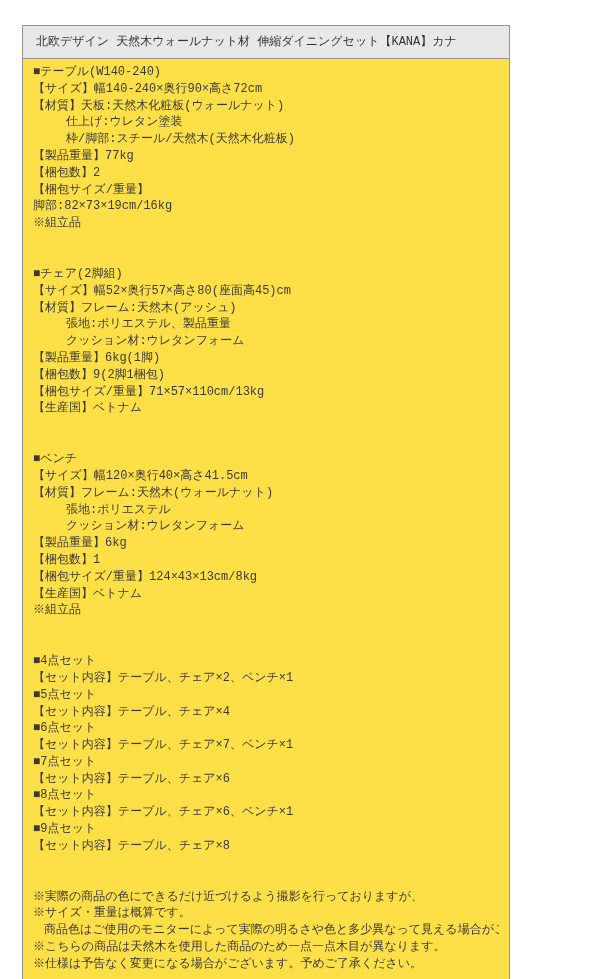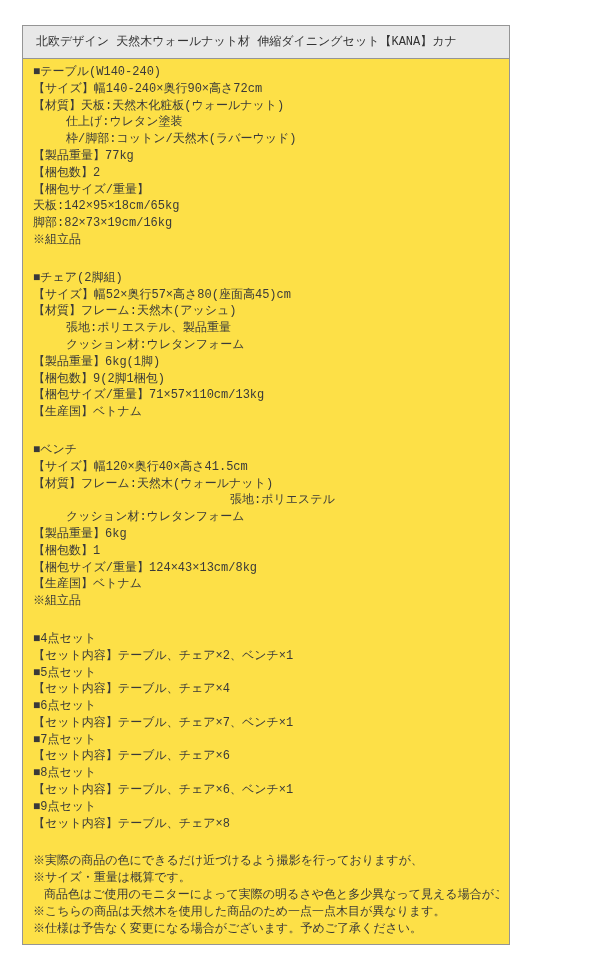--- a/index.html
+++ b/index.html
@@ -35,65 +35,64 @@
     white-space: nowrap;
     overflow: hidden;
   }
   .spec-body {
     padding: 5px 10px 7px 10px;
     font-size: 12px;
     line-height: 16.8px;
     color: var(--text, #3a3a3a);
   }
   .section + .section {
-    margin-top: 21px;
+    margin-top: 34px;
   }
   .line {
     white-space: nowrap;
     overflow: hidden;
     min-height: 16.8px;
   }
 </style>
 </head>
 <body>
 
 <div class="spec-box">
   <div class="spec-header">
     <span>北欧デザイン 天然木ウォールナット材 伸縮ダイニングセット【KANA】カナ</span>
   </div>
   <div class="spec-body">
       <div class="section">
         <div class="line">■テーブル(W140-240)</div>
         <div class="line">【サイズ】幅140-240×奥行90×高さ72cm</div>
         <div class="line">【材質】天板:天然木化粧板(ウォールナット)</div>
         <div class="line" style="padding-left: 33px;">仕上げ:ウレタン塗装</div>
-        <div class="line" style="padding-left: 33px;">枠/脚部:コットン/天然木(ラバーウッド)</div>
+        <div class="line" style="padding-left: 33px;">枠/脚部:スチール/天然木(天然木化粧板)</div>
         <div class="line">【製品重量】77kg</div>
         <div class="line">【梱包数】2</div>
         <div class="line">【梱包サイズ/重量】</div>
-        <div class="line">天板:142×95×18cm/65kg</div>
         <div class="line">脚部:82×73×19cm/16kg</div>
         <div class="line">※組立品</div>
       </div>
       <div class="section">
         <div class="line">■チェア(2脚組)</div>
         <div class="line">【サイズ】幅52×奥行57×高さ80(座面高45)cm</div>
         <div class="line">【材質】フレーム:天然木(アッシュ)</div>
         <div class="line" style="padding-left: 33px;">張地:ポリエステル、製品重量</div>
         <div class="line" style="padding-left: 33px;">クッション材:ウレタンフォーム</div>
         <div class="line">【製品重量】6kg(1脚)</div>
         <div class="line">【梱包数】9(2脚1梱包)</div>
         <div class="line">【梱包サイズ/重量】71×57×110cm/13kg</div>
         <div class="line">【生産国】ベトナム</div>
       </div>
       <div class="section">
         <div class="line">■ベンチ</div>
         <div class="line">【サイズ】幅120×奥行40×高さ41.5cm</div>
         <div class="line">【材質】フレーム:天然木(ウォールナット)</div>
-        <div class="line" style="padding-left: 33px; text-align: center;">張地:ポリエステル</div>
+        <div class="line" style="padding-left: 33px;">張地:ポリエステル</div>
         <div class="line" style="padding-left: 33px;">クッション材:ウレタンフォーム</div>
         <div class="line">【製品重量】6kg</div>
         <div class="line">【梱包数】1</div>
         <div class="line">【梱包サイズ/重量】124×43×13cm/8kg</div>
         <div class="line">【生産国】ベトナム</div>
         <div class="line">※組立品</div>
       </div>
       <div class="section">
         <div class="line">■4点セット</div>
         <div class="line">【セット内容】テーブル、チェア×2、ベンチ×1</div>

